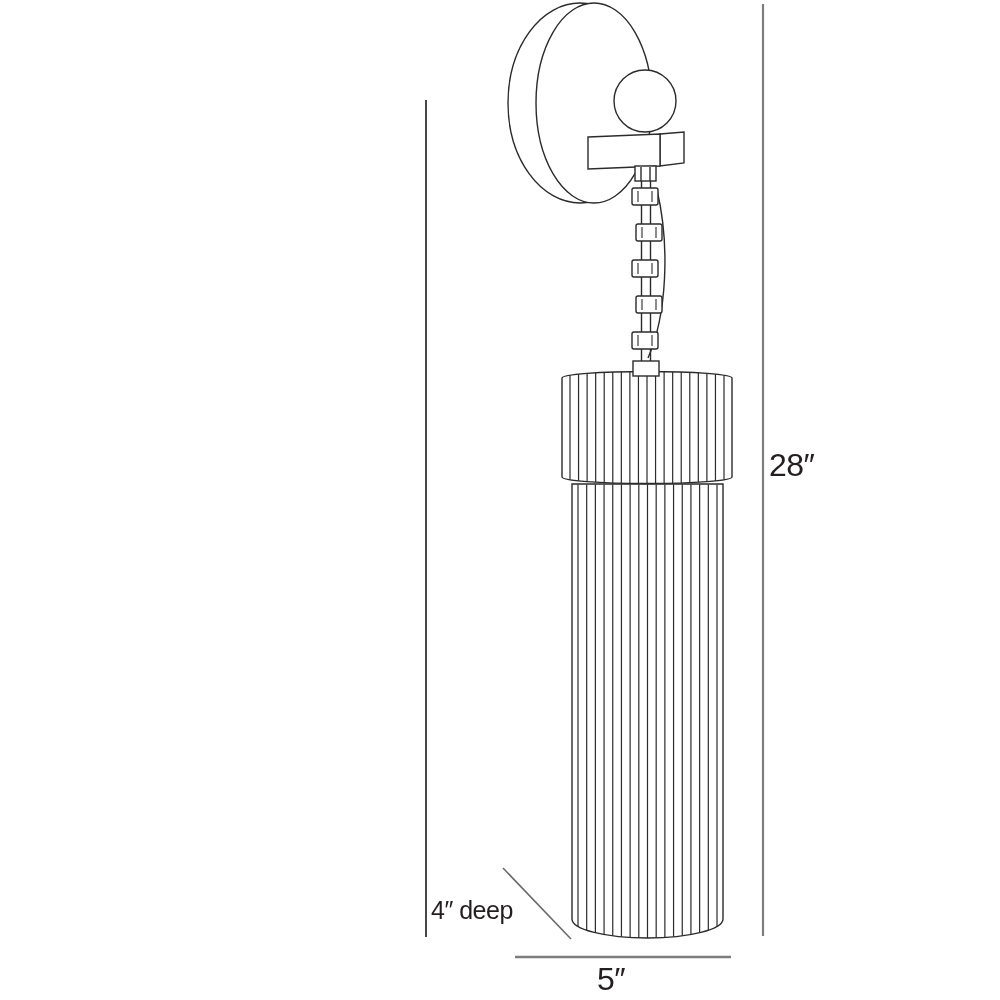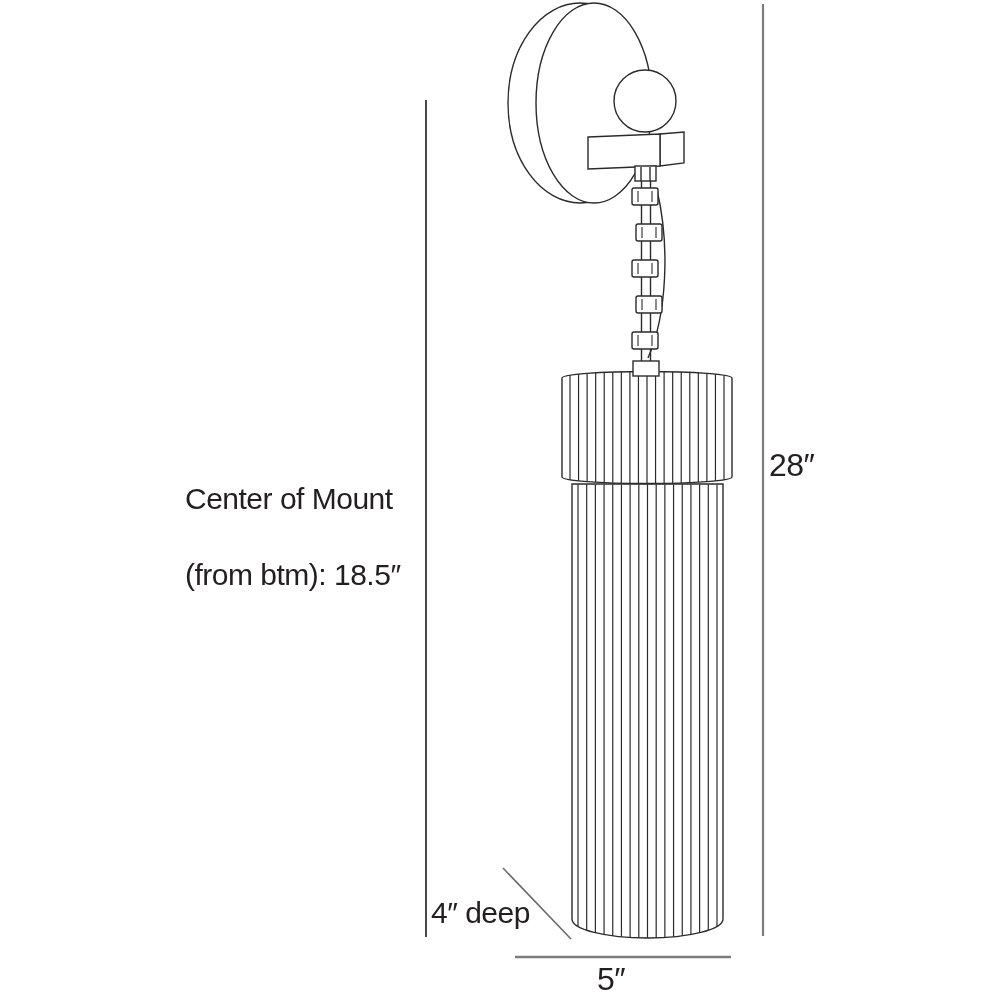--- a/index.html
+++ b/index.html
@@ -6,21 +6,21 @@
     --bg:#ffffff; --line:#2b2b2b; --dim-dark:#1a1a1a; --dim-gray:#7d7d7d; --text:#231f20;
   }
   html,body{margin:0;padding:0;}
   body{width:1000px;height:1000px;background:var(--bg);position:relative;overflow:hidden;
        font-family:"Liberation Sans", sans-serif;}
   #stage{position:absolute;inset:0;width:1000px;height:1000px;}
   svg{position:absolute;left:0;top:0;}
   .label{position:absolute;color:var(--text);letter-spacing:-0.5px;white-space:pre;}
   .lbl-mount{left:185px;top:480px;font-size:30px;line-height:38px;}
   .lbl-height{left:769px;top:447px;font-size:32px;}
-  .lbl-depth{left:431px;top:896px;font-size:30px;}
+  .lbl-depth{left:431px;top:896px;font-size:25px;}
   .lbl-width{left:597px;top:961px;font-size:32px;}
   .stroke{fill:none;stroke:var(--line);stroke-width:1.4;}
   .filled{fill:#ffffff;stroke:var(--line);stroke-width:1.4;}
 </style>
 </head>
 <body>
 
 <div id="stage">
 
   <svg width="1000" height="1000" viewBox="0 0 1000 1000">
@@ -107,21 +107,19 @@
       </g>
 
     <rect class="filled" x="633" y="361" width="26" height="15"></rect>
 
     <line x1="426" y1="100" x2="426" y2="937" stroke="var(--dim-dark)" stroke-width="1.6"></line>
     <line x1="763" y1="4" x2="763" y2="936" stroke="var(--dim-gray)" stroke-width="2.2"></line>
     <line x1="515" y1="957" x2="731" y2="957" stroke="var(--dim-gray)" stroke-width="2.6"></line>
     <line x1="503" y1="868" x2="571" y2="939" stroke="#6a6a6a" stroke-width="1.6"></line>
   </svg>
 
-  <div class="label lbl-mount"><span>Center of Mount</span><br>
-<span>(from btm): 18.5″</span></div>
 
   <div class="label lbl-height">28″</div>
 
   <div class="label lbl-depth">4″ deep</div>
 
   <div class="label lbl-width">5″</div>
 </div>
 
 </body></html>

